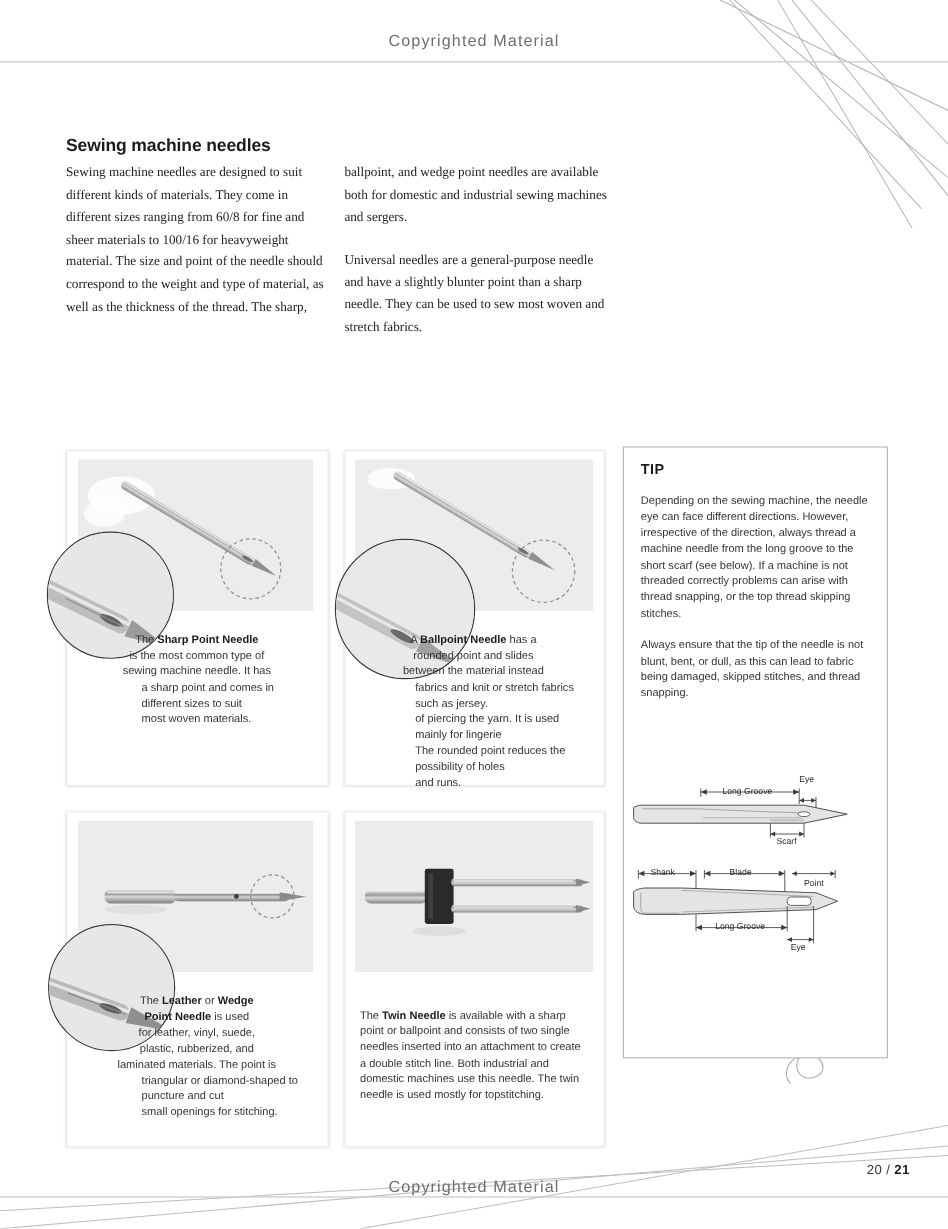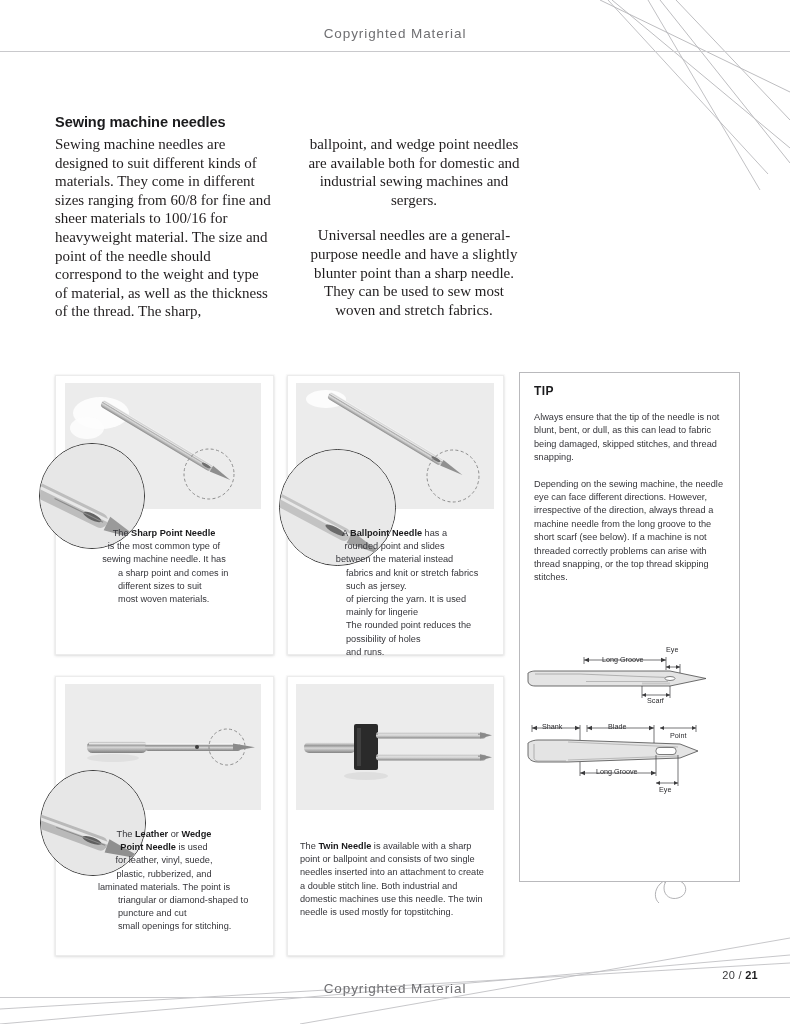--- a/index.html
+++ b/index.html
@@ -53,27 +53,27 @@
     left: 55px; top: 104px;
     font-family: "Liberation Sans", sans-serif;
     font-weight: 700;
     font-size: 14.6px;
     letter-spacing: -0.1px;
     color: #1b1b1d;
   }
   .bodycol {
     position: absolute;
     font-family: "Liberation Serif", serif;
-    font-size: 15px;
+    font-size: 11px;
     line-height: 18.6px;
     color: #201d1e;
   }
   .bodycol p { margin: 0 0 17px 0; }
   .col-left  { left: 55px;  top: 135px; width: 218px; }
-  .col-right { left: 303px; top: 135px; width: 222px; text-align: center; }
+  .col-right { left: 287px; top: 135px; width: 222px; }
 
   
   .card {
     position: absolute;
     background: #ffffff;
     border: 1px solid #ececec;
     box-shadow: 0 1px 3px rgba(0,0,0,.13), 0 0 0 1px rgba(0,0,0,.015);
   }
   .photo {
     position: absolute;
@@ -358,22 +358,22 @@
     <ellipse cx="70" cy="92" rx="22" ry="4" fill="#dedede"></ellipse>
   </svg>
 </div>
 <div class="caption cap-d">
   <p><span>The </span><b>Twin Needle</b><span> is available with a sharp point or ballpoint and consists of two single needles inserted into an attachment to create a double stitch line. Both industrial and domestic machines use this needle. The twin needle is used mostly for topstitching.</span></p>
 </div>
 
 <div class="tipbox">
   <div class="tip-title">TIP</div>
   <div class="tip-body">
+    <p>Depending on the sewing machine, the needle eye can face different directions. However, irrespective of the direction, always thread a machine needle from the long groove to the short scarf (see below). If a machine is not threaded correctly problems can arise with thread snapping, or the top thread skipping stitches.</p>
     <p>Always ensure that the tip of the needle is not blunt, bent, or dull, as this can lead to fabric being damaged, skipped stitches, and thread snapping.</p>
-    <p>Depending on the sewing machine, the needle eye can face different directions. However, irrespective of the direction, always thread a machine needle from the long groove to the short scarf (see below). If a machine is not threaded correctly problems can arise with thread snapping, or the top thread skipping stitches.</p>
   </div>
 
   <div class="diagram">
     <svg viewBox="0 0 221 150" width="221" height="150" xmlns="http://www.w3.org/2000/svg">
 
       <g>
         <path d="M8,30 L8,38 C8,41 11,43 15,43 L150,43 L186,35.5 L150,28 L15,28 C11,28 8,30 8,30 Z" fill="#e4e4e4" stroke="#4a4a4a" stroke-width="0.8"></path>
         <path d="M15,31 L60,31 L120,33.5 L150,34.5" stroke="#9a9a9a" stroke-width="0.7" fill="none"></path>
         <path d="M66,38.5 L148,38.5" stroke="#9a9a9a" stroke-width="0.6" fill="none"></path>
 

